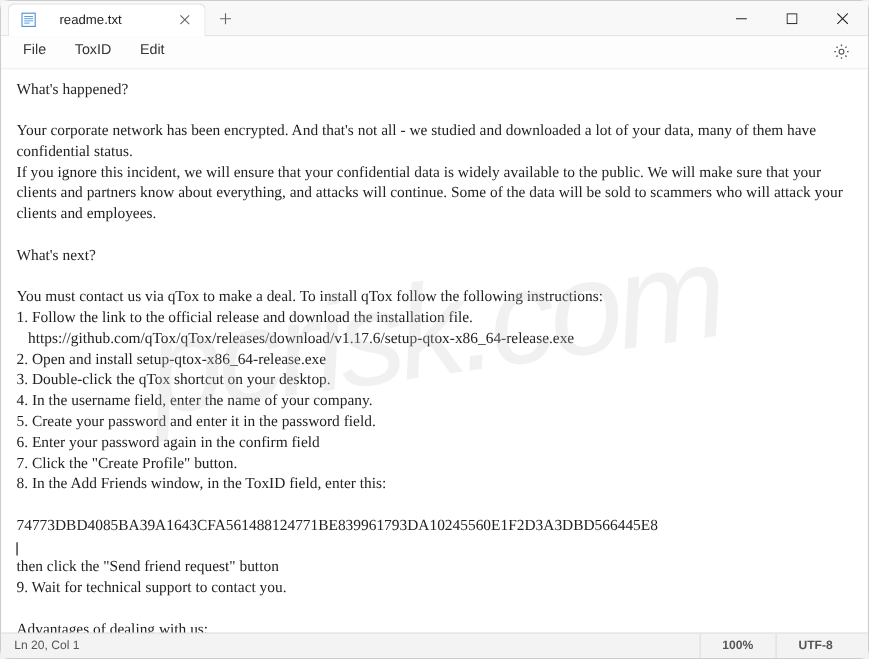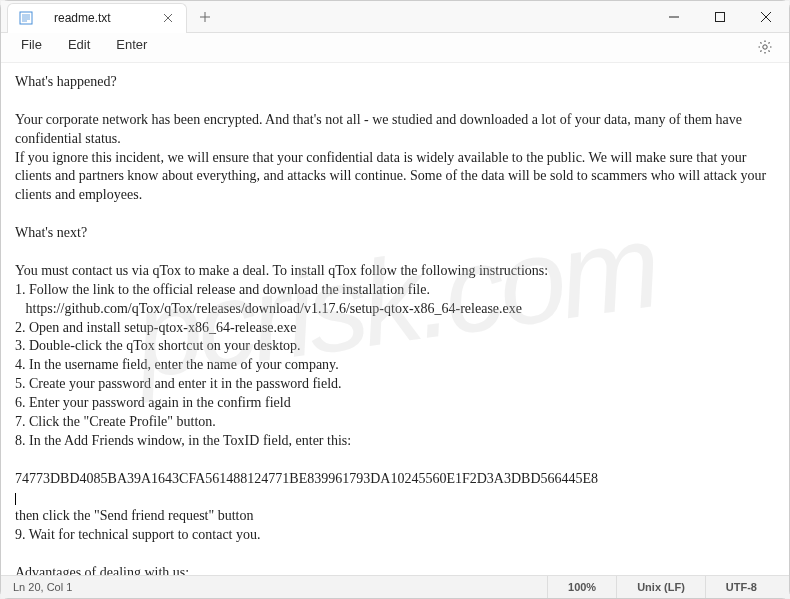--- a/index.html
+++ b/index.html
@@ -220,22 +220,22 @@
         <svg width="10" height="10" viewBox="0 0 10 10">
             <line x1="0" y1="0" x2="10" y2="10" stroke="#222" stroke-width="1"></line>
             <line x1="10" y1="0" x2="0" y2="10" stroke="#222" stroke-width="1"></line>
           </svg>
       </div>
     </div>
   </div>
 
   <div class="menubar">
     <div class="menu-item">File</div>
+    <div class="menu-item">ToxID</div>
     <div class="menu-item">Edit</div>
-    <div class="menu-item">Enter</div>
     <div class="settings-btn">
       <svg width="16" height="16" viewBox="0 0 16 16">
           <circle cx="8" cy="8" r="2.2" fill="none" stroke="#555" stroke-width="1"></circle>
           <path d="M8 1.5 L8 3 M8 13 L8 14.5 M1.5 8 L3 8 M13 8 L14.5 8 M3.4 3.4 L4.5 4.5 M11.5 11.5 L12.6 12.6 M12.6 3.4 L11.5 4.5 M4.5 11.5 L3.4 12.6" stroke="#555" stroke-width="1.2"></path>
         </svg>
     </div>
   </div>
 
   <div class="content"><span>What's happened?
 
@@ -268,16 +268,15 @@
 4. We will provide a security report and give advice on how to prevent similar attacks in the future.
 5. We will never attack you again.
 
 What not to do:
 
 Do not attempt to change or rename any files - this will render them unrecoverable. Do not make any changes until you receive the decryption tool to avoid permanent data damage.</span></div>
 
   <div class="statusbar">
     <div class="status-left">Ln 20, Col 1</div>
     <div class="status-item">100%</div>
-    <div class="status-item">Unix (LF)</div>
     <div class="status-item">UTF-8</div>
   </div>
 </div>
 
 </body></html>

